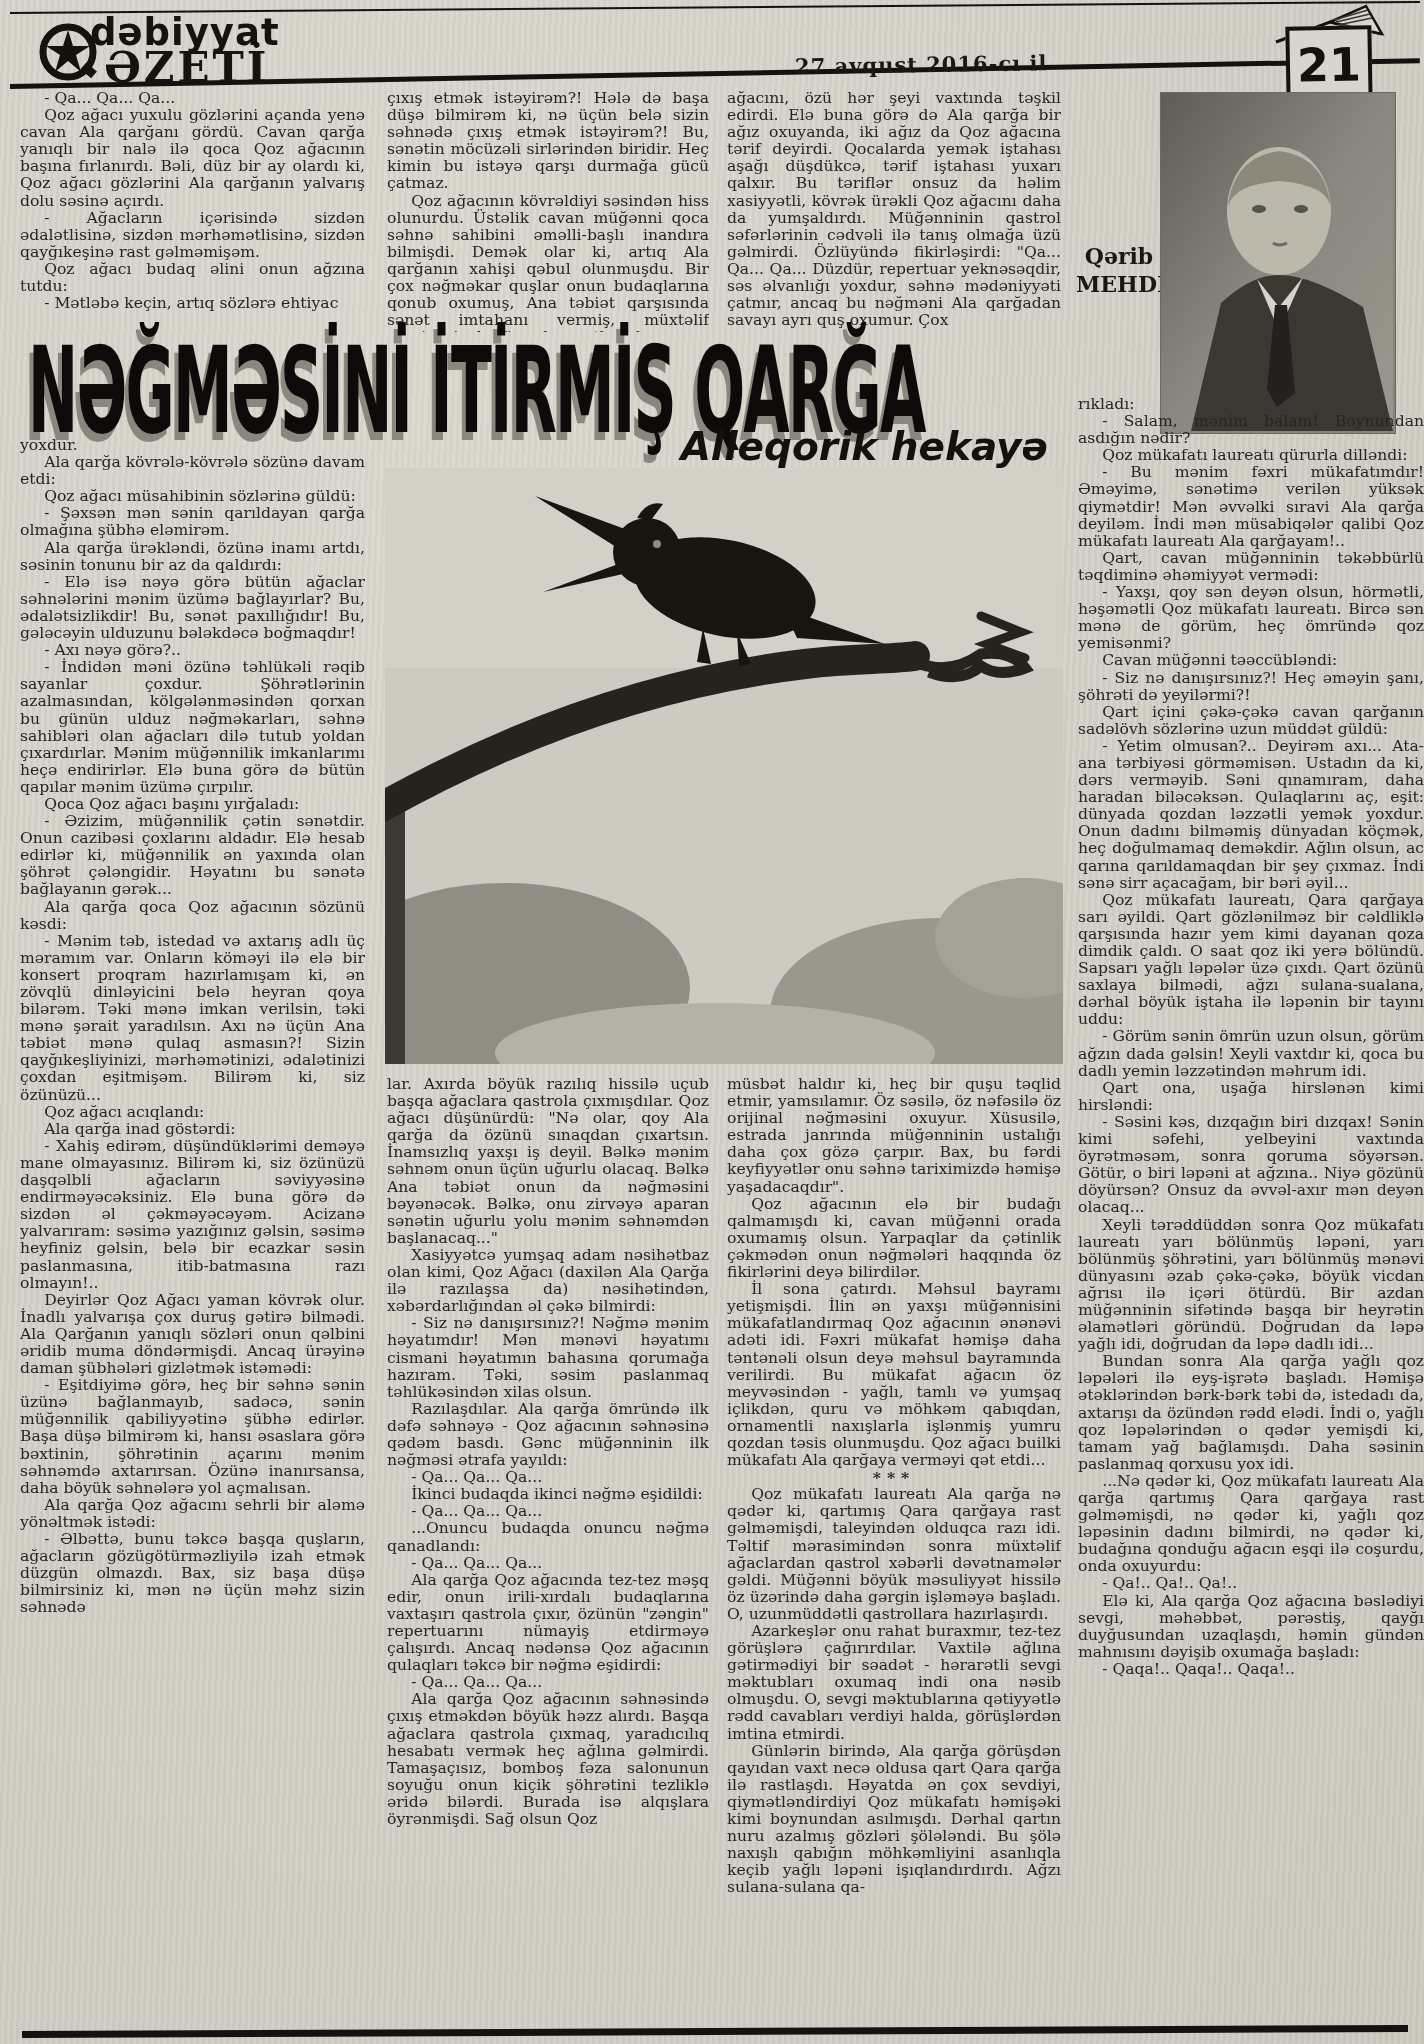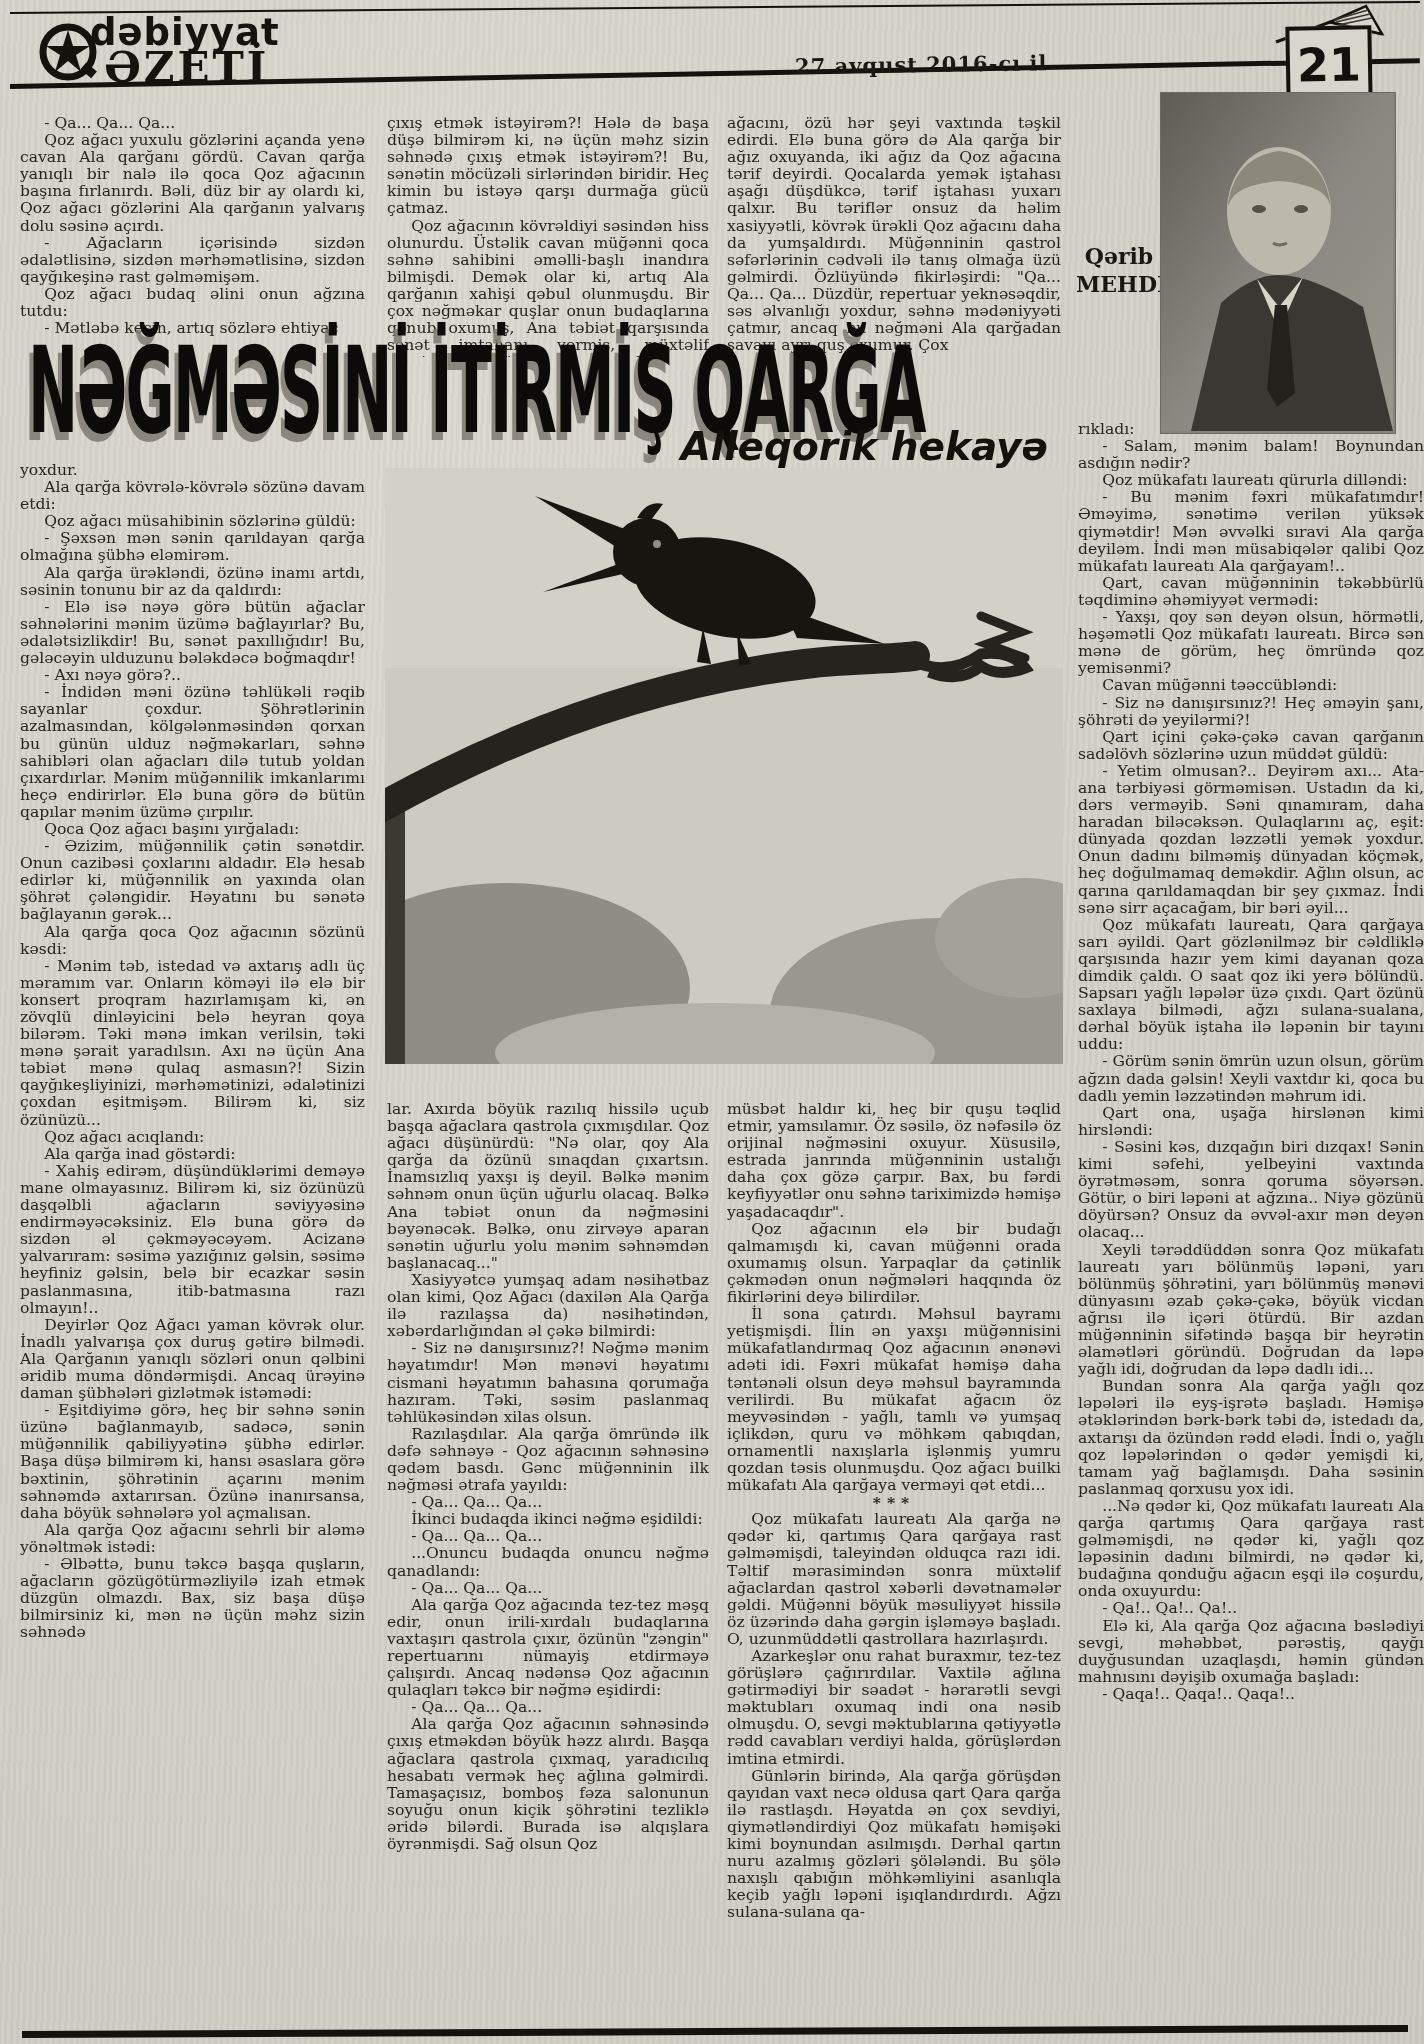--- a/index.html
+++ b/index.html
@@ -16,21 +16,21 @@
   #logo .emblem{width:60px;height:60px;margin-top:6px;}
   .logo-words{margin-left:-8px;line-height:.9;}
   .logo-top{font-family:"DejaVu Sans",sans-serif;font-weight:bold;font-size:37px;letter-spacing:1px;color:#16130f;}
   .logo-bottom{font-family:"DejaVu Serif",serif;font-weight:bold;font-size:42px;letter-spacing:3px;color:#16130f;margin-left:4px;text-align:center;}
   #dateline{position:absolute;left:795px;top:52px;font-weight:bold;font-size:21px;letter-spacing:1px;color:#1b1813;transform:rotate(-0.8deg);}
   #pagebox{position:absolute;left:1286px;top:26px;width:78px;height:70px;border:4px solid #15120e;background:#d8d5cc;
     display:flex;align-items:center;justify-content:center;transform:rotate(-1deg);}
   #pagebox .num{font-family:"DejaVu Sans",sans-serif;font-weight:bold;font-size:46px;color:#14110d;}
   #bookfan{position:absolute;left:1270px;top:4px;width:120px;height:40px;}
   
-  .col{position:absolute;text-align:justify;overflow:hidden;margin-top:25px;}
+  .col{position:absolute;text-align:justify;overflow:hidden;}
   .col p{margin:0;text-indent:1.55em;}
   .col p.noindent{text-indent:0;}
   .col p.stars{text-indent:0;text-align:center;letter-spacing:6px;font-weight:bold;}
   .body-col{font-size:15.6px;line-height:17.1px;}
   
   #headline{position:absolute;left:28px;top:322px;width:1060px;height:108px;overflow:visible;white-space:nowrap;}
   #headline span{display:inline-block;transform:scale(.565,1.12);transform-origin:left top;
     font-family:"DejaVu Sans",sans-serif;font-weight:bold;font-size:106px;letter-spacing:-3px;color:#0d0b09;
     text-shadow:-7px 7px 0 rgba(125,121,112,.85);}
   #subtitle{position:absolute;left:408px;top:424px;width:640px;text-align:right;
@@ -74,21 +74,21 @@
   </div>
 
   <div class="col body-col" style="left:20px;top:90px;width:345px;height:242px;">
       <p>- Qa... Qa... Qa...</p>
       <p>Qoz ağacı yuxulu gözlərini açanda yenə cavan Ala qarğanı gördü. Cavan qarğa yanıqlı bir nalə ilə qoca Qoz ağacının başına fırlanırdı. Bəli, düz bir ay olardı ki, Qoz ağacı gözlərini Ala qarğanın yalvarış dolu səsinə açırdı.</p>
       <p>- Ağacların içərisində sizdən ədalətlisinə, sizdən mərhəmətlisinə, sizdən qayğıkeşinə rast gəlməmişəm.</p>
       <p>Qoz ağacı budaq əlini onun ağzına tutdu:</p>
       <p>- Mətləbə keçin, artıq sözlərə ehtiyac</p>
     </div>
   <div class="col body-col" style="left:387px;top:90px;width:322px;height:242px;">
-      <p class="noindent">çıxış etmək istəyirəm?! Hələ də başa düşə bilmirəm ki, nə üçün məhz sizin səhnədə çıxış etmək istəyirəm?! Bu, sənətin möcüzəli sirlərindən biridir. Heç kimin bu istəyə qarşı durmağa gücü çatmaz.</p>
+      <p class="noindent">çıxış etmək istəyirəm?! Hələ də başa düşə bilmirəm ki, nə üçün belə sizin səhnədə çıxış etmək istəyirəm?! Bu, sənətin möcüzəli sirlərindən biridir. Heç kimin bu istəyə qarşı durmağa gücü çatmaz.</p>
       <p>Qoz ağacının kövrəldiyi səsindən hiss olunurdu. Üstəlik cavan müğənni qoca səhnə sahibini əməlli-başlı inandıra bilmişdi. Demək olar ki, artıq Ala qarğanın xahişi qəbul olunmuşdu. Bir çox nəğməkar quşlar onun budaqlarına qonub oxumuş, Ana təbiət qarşısında sənət imtahanı vermiş, müxtəlif nominasiyalar üzrə laureatlar olmuş-</p>
     </div>
   <div class="col body-col" style="left:727px;top:90px;width:334px;height:242px;">
       <p class="noindent">ağacını, özü hər şeyi vaxtında təşkil edirdi. Elə buna görə də Ala qarğa bir ağız oxuyanda, iki ağız da Qoz ağacına tərif deyirdi. Qocalarda yemək iştahası aşağı düşdükcə, tərif iştahası yuxarı qalxır. Bu təriflər onsuz da həlim xasiyyətli, kövrək ürəkli Qoz ağacını daha da yumşaldırdı. Müğənninin qastrol səfərlərinin cədvəli ilə tanış olmağa üzü gəlmirdi. Özlüyündə fikirləşirdi: "Qa... Qa... Qa... Düzdür, repertuar yeknəsəqdir, səs əlvanlığı yoxdur, səhnə mədəniyyəti çatmır, ancaq bu nəğməni Ala qarğadan savayı ayrı quş oxumur. Çox</p>
     </div>
 
   <div id="author-name">
     <span>Qərib</span><br>
     <span>MEHDİ</span>
   </div>

